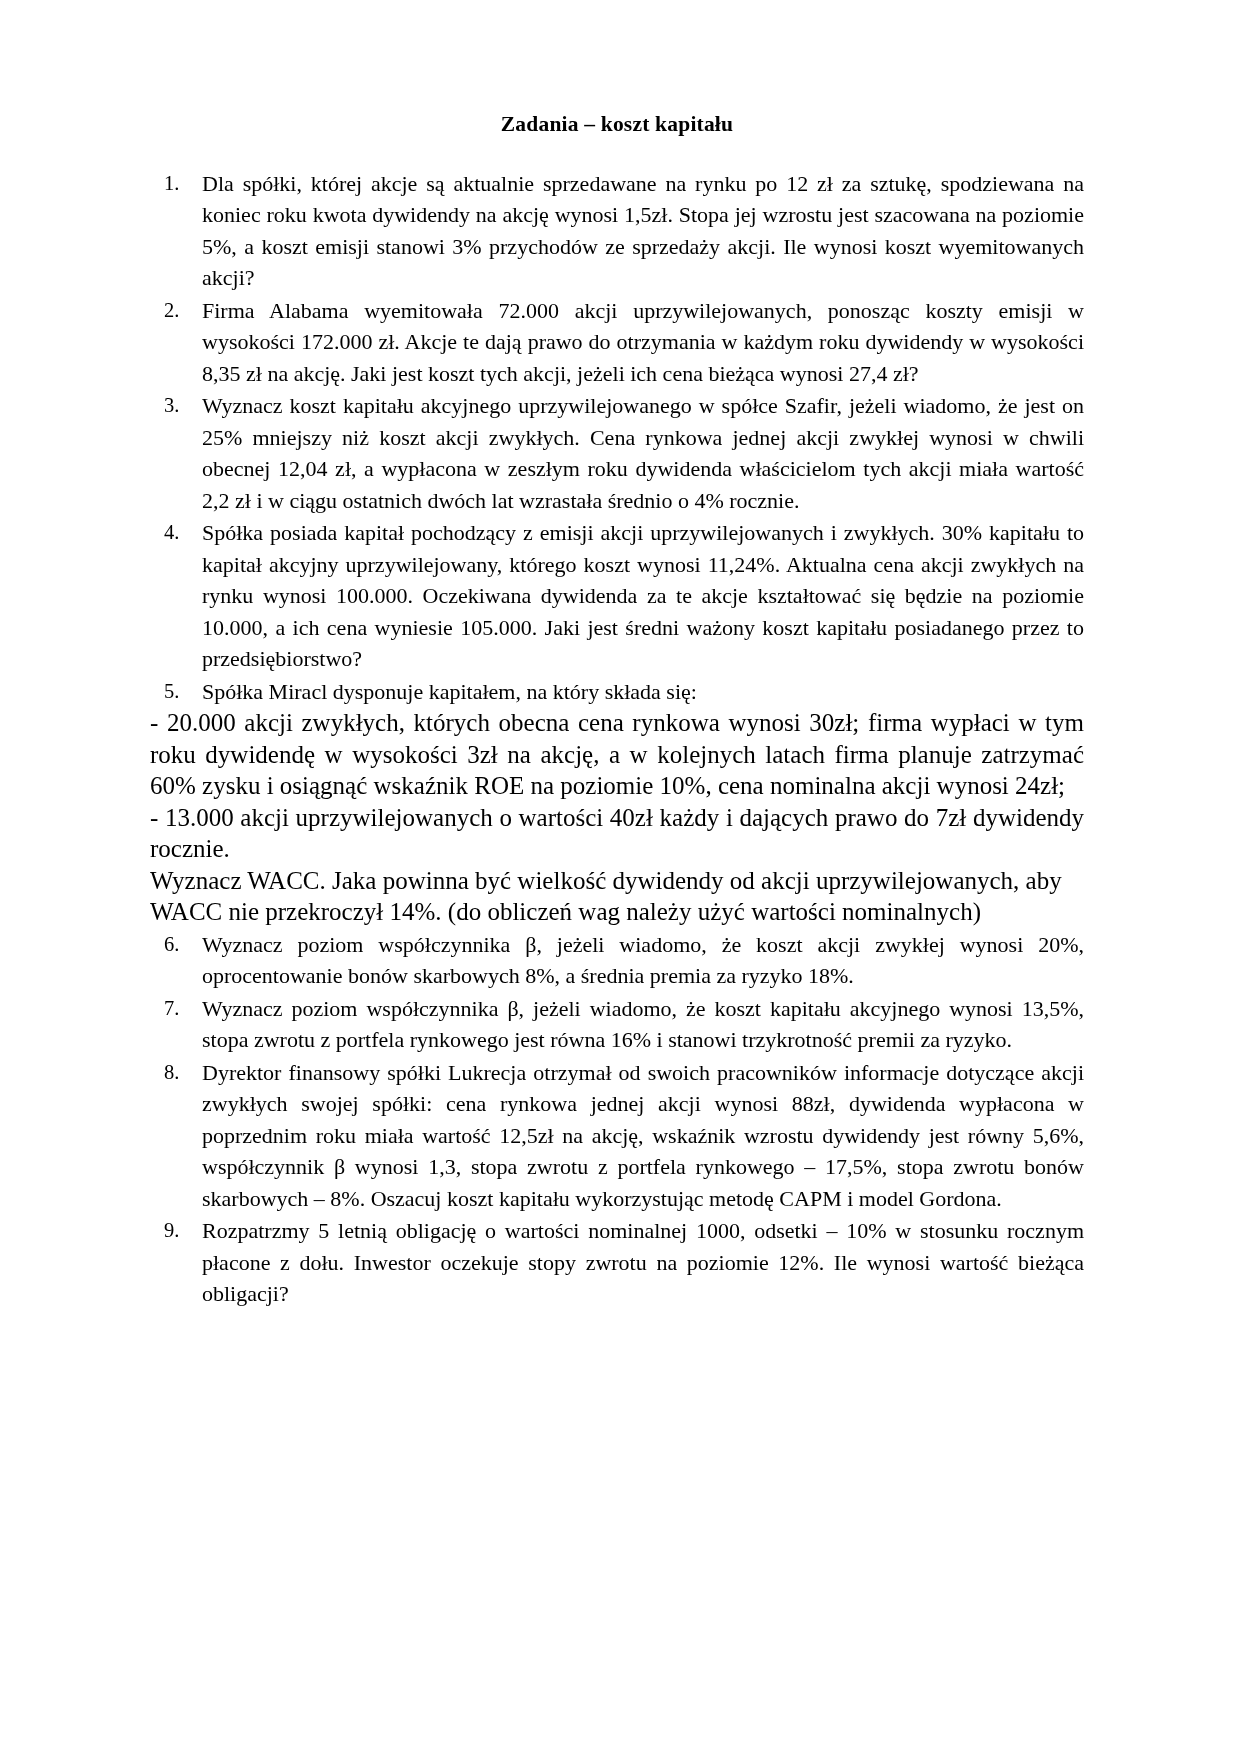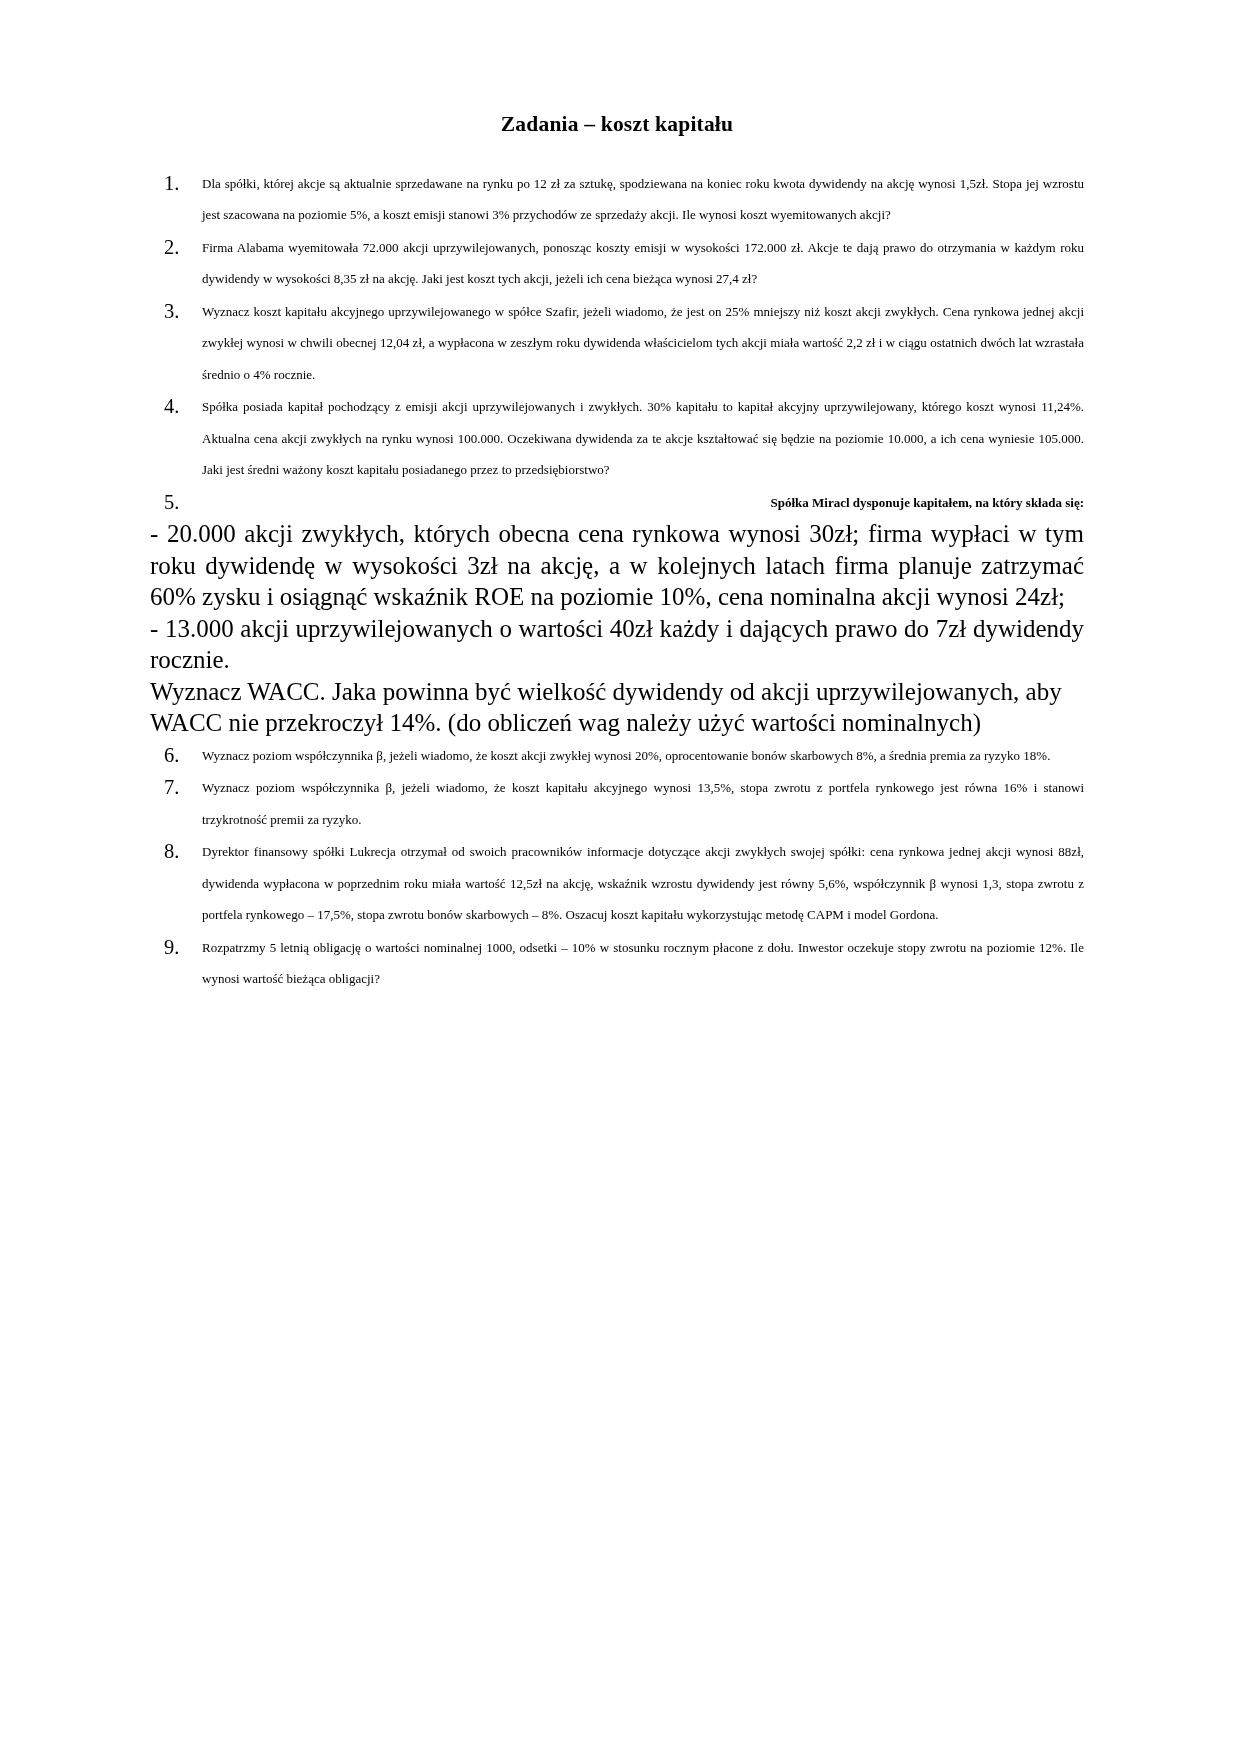--- a/index.html
+++ b/index.html
@@ -56,28 +56,27 @@
     top: 0;
     width: 30px;
     text-align: left;
     font-size: 20.5px;
     line-height: 31.5px;
   }
 
   .task-body {
     text-align: justify;
     text-justify: inter-word;
-    font-size: 13px;
+    font-size: 22px;
     line-height: 31.5px;
     hyphens: none;
   }
 
   .task-body.no-justify {
-    text-align: right;
-    font-weight: bold;
+    text-align: left;
   }
 
   
   .sublines {
     margin-left: -52px;
   }
 
   .subline {
     text-align: justify;
     text-justify: inter-word;

